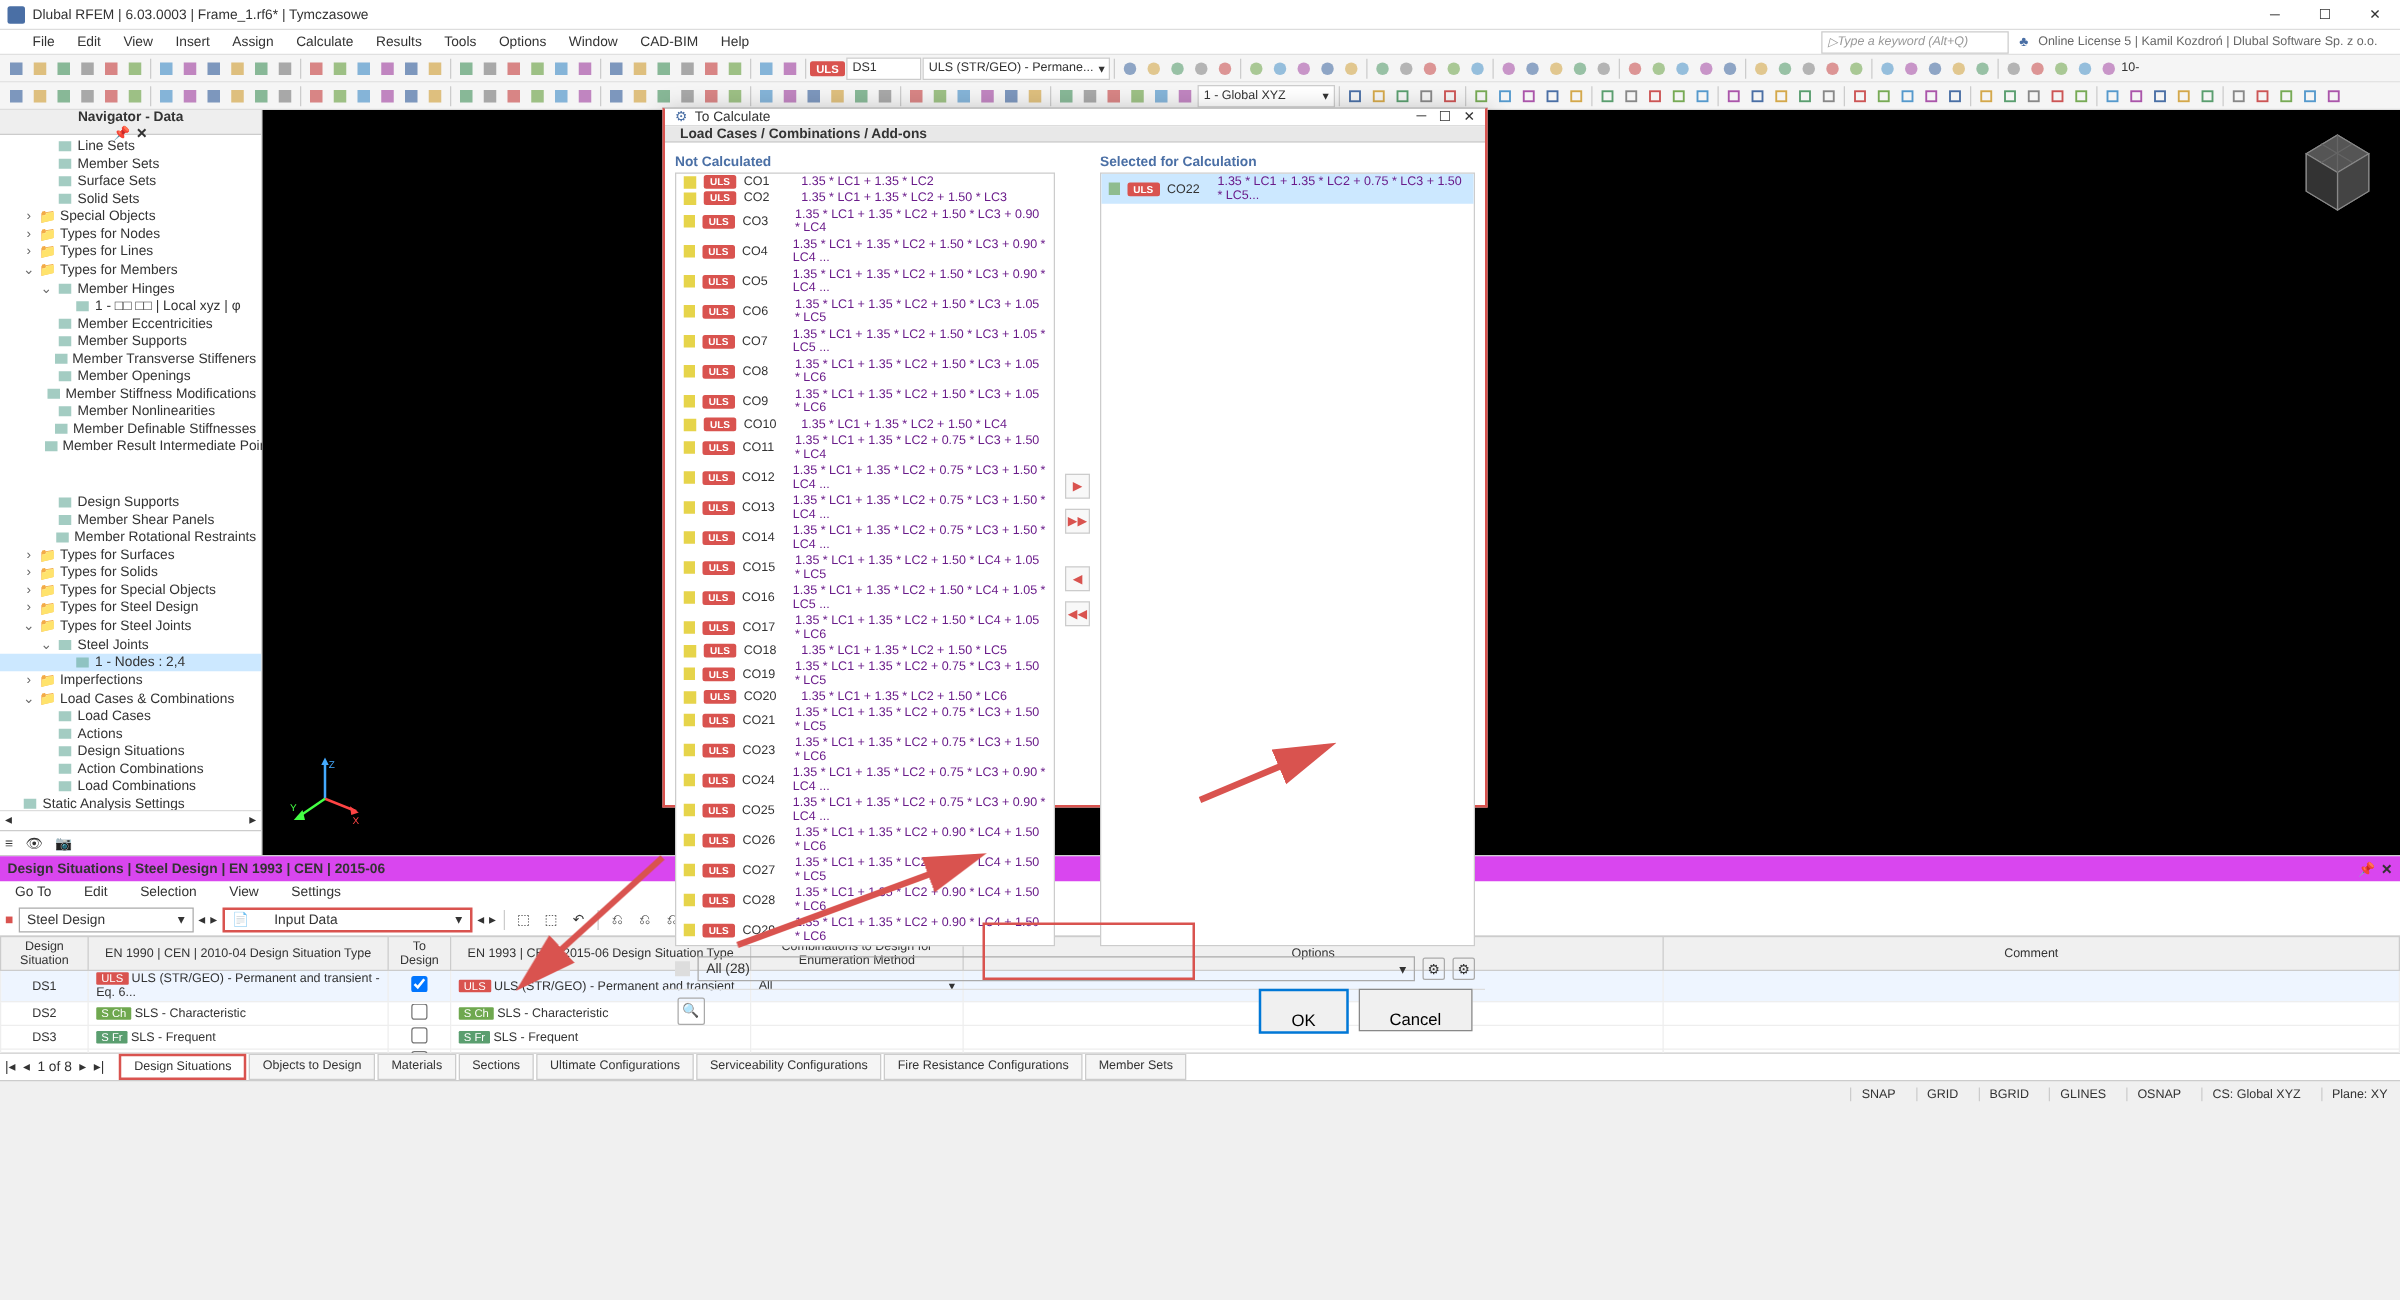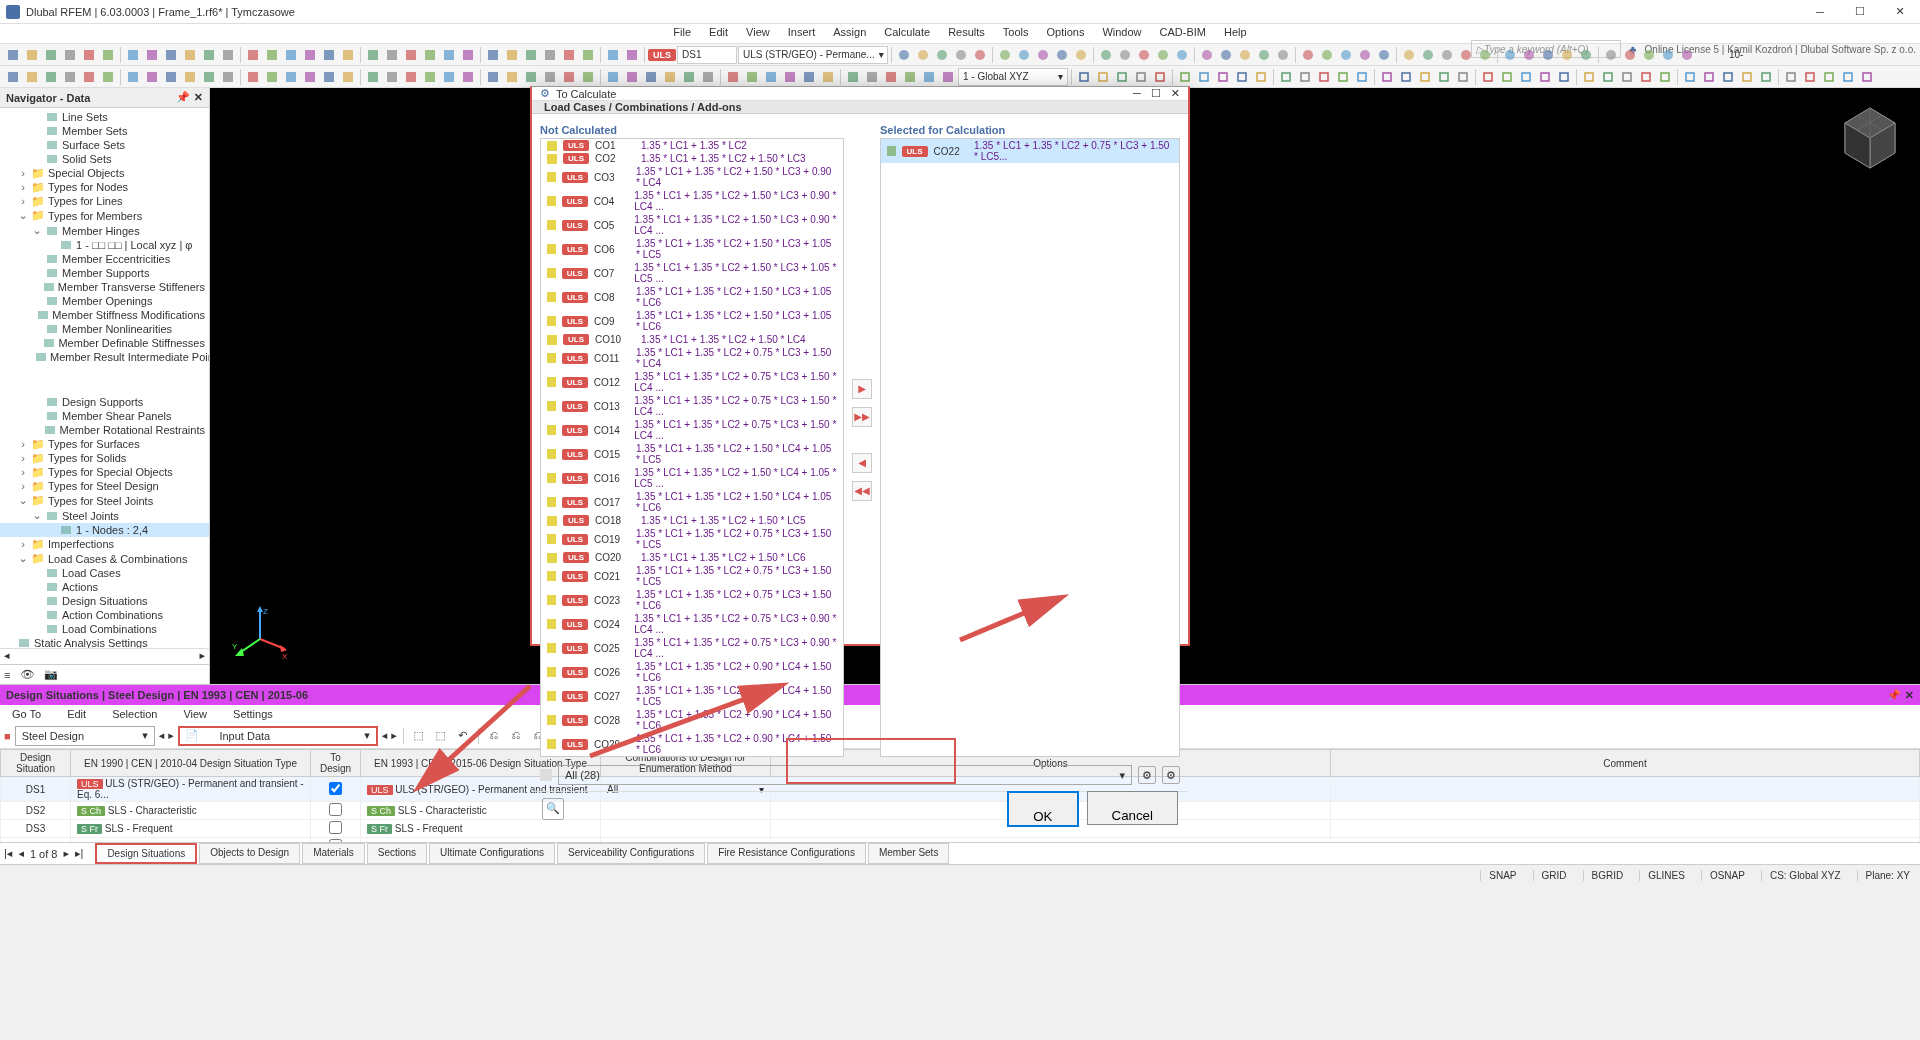--- a/index.html
+++ b/index.html
@@ -3,34 +3,34 @@
 <meta charset="utf-8">
 <style>
 * { box-sizing: border-box; margin: 0; padding: 0; font-family: "Segoe UI", Tahoma, sans-serif; }
 body { background: #f0f0f0; font-size: 11px; color: #333; overflow: hidden; width: 1920px; height: 1040px; position: relative; }
 .titlebar { height: 24px; background: #fff; display: flex; align-items: center; justify-content: space-between; padding: 0 6px; border-bottom: 1px solid #ddd; }
 .titlebar-left { display: flex; align-items: center; gap: 6px; }
 .titlebar-right { display: flex; align-items: center; gap: 8px; }
 .app-icon { width: 14px; height: 14px; background: #4a6fa5; border-radius: 2px; }
 .window-btns { display: flex; gap: 12px; }
 .window-btn { width: 28px; height: 20px; display: flex; align-items: center; justify-content: center; cursor: pointer; }
-.menubar { height: 20px; background: #fff; display: flex; align-items: center; padding: 0 4px; border-bottom: 1px solid #e0e0e0; flex-direction: column; }
+.menubar { height: 20px; background: #fff; display: flex; align-items: center; padding: 0 18px; border-bottom: 1px solid #e0e0e0; }
 .menu-left { display: flex; gap: 2px; }
 .menu-item { padding: 2px 8px; cursor: pointer; }
 .menu-right { margin-left: auto; display: flex; align-items: center; gap: 8px; }
 .search-box { width: 150px; height: 18px; border: 1px solid #ccc; padding: 0 4px; font-size: 10px; color: #999; font-style: italic; display: flex; align-items: center; }
 .license-info { font-size: 10px; color: #666; }
 .toolbar-row { height: 22px; background: #f5f5f5; display: flex; align-items: center; padding: 0 4px; gap: 1px; border-bottom: 1px solid #ddd; overflow: hidden; white-space: nowrap; }
 .tb-btn { width: 18px; height: 18px; display: inline-flex; align-items: center; justify-content: center; cursor: pointer; border-radius: 2px; flex-shrink: 0; }
 .tb-sep { width: 1px; height: 16px; background: #ccc; margin: 0 2px; flex-shrink: 0; }
 .uls-badge { background: #d9534f; color: #fff; font-size: 9px; padding: 1px 5px; border-radius: 2px; font-weight: bold; }
 .dropdown { height: 18px; border: 1px solid #ccc; background: #fff; padding: 0 4px; display: flex; align-items: center; gap: 4px; font-size: 10px; }
 .main-area { display: flex; height: 596px; }
 .navigator { width: 210px; background: #fff; border-right: 1px solid #ccc; overflow: hidden; display: flex; flex-direction: column; }
-.nav-header { height: 20px; background: #eee; display: flex; align-items: center; justify-content: space-between; padding: 0 6px; border-bottom: 1px solid #ccc; font-weight: 600; }
+.nav-header { height: 20px; background: #eee; display: flex; align-items: center; justify-content: space-between; padding: 0 6px; border-bottom: 1px solid #ccc; font-weight: 600; flex-direction: column; }
 .nav-pin { display: flex; gap: 4px; }
 .nav-tree { flex: 1; overflow-y: auto; padding: 2px 0; }
 .tree-item { display: flex; align-items: center; padding: 1px 4px; gap: 3px; cursor: pointer; white-space: nowrap; }
 .tree-item.selected { background: #cce8ff; }
 .tree-caret { width: 10px; display: inline-flex; justify-content: center; color: #666; }
 .tree-icon { width: 14px; height: 12px; display: inline-flex; align-items: center; justify-content: center; }
 .folder-icon { color: #d4a84b; }
 .nav-footer { height: 20px; border-top: 1px solid #ccc; display: flex; align-items: center; padding: 0 4px; gap: 10px; }
 .viewport { flex: 1; background: #000; position: relative; }
 .axis-gizmo { position: absolute; bottom: 20px; left: 20px; width: 60px; height: 60px; }
@@ -505,21 +505,21 @@
     <div class="tb-btn">
       <svg width="14" height="14">
         <circle cx="7" cy="7" r="5" fill="#59c" opacity="0.6"></circle>
       </svg>
     </div>
     <div class="tb-btn">
       <svg width="14" height="14">
         <circle cx="7" cy="7" r="5" fill="#a5a" opacity="0.6"></circle>
       </svg>
     </div>
-    <span style="font-size: 10px; margin-left: 32px;">10-</span>
+    <span style="font-size: 10px;">10-</span>
   </div>
 <div class="toolbar-row" id="toolbar2">
     <div class="tb-btn">
       <svg width="14" height="14">
         <rect x="2" y="2" width="10" height="10" fill="#4a6fa5" opacity="0.7"></rect>
       </svg>
     </div>
     <div class="tb-btn">
       <svg width="14" height="14">
         <rect x="2" y="2" width="10" height="10" fill="#d4a84b" opacity="0.7"></rect>

